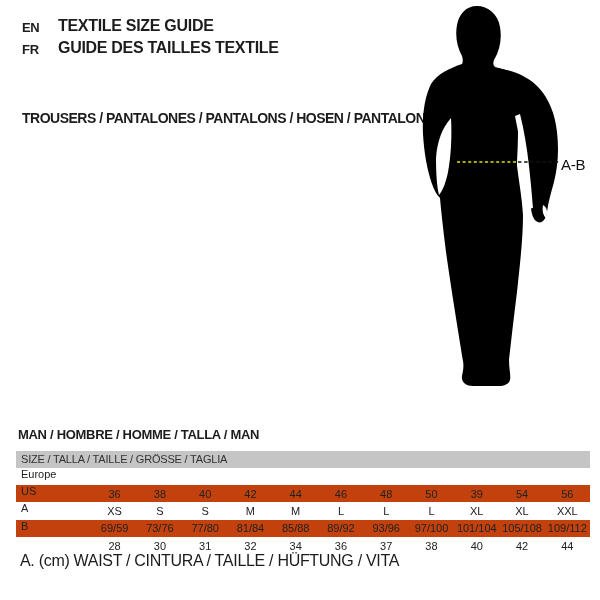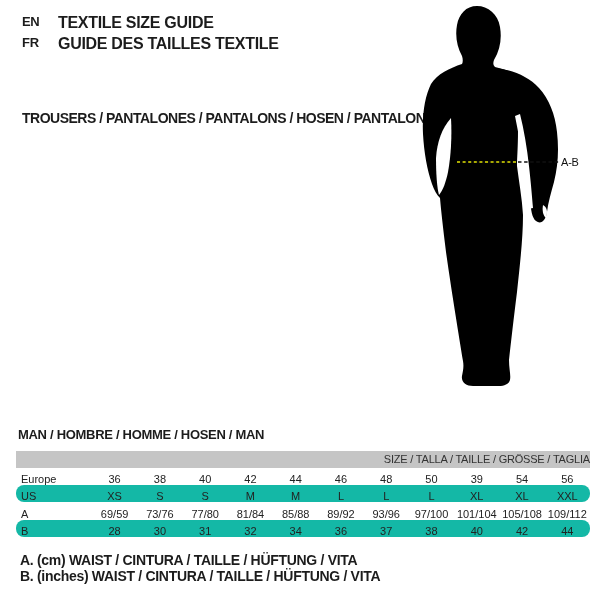--- a/index.html
+++ b/index.html
@@ -3,51 +3,51 @@
 <meta charset="utf-8">
 <style>
   * { margin:0; padding:0; box-sizing:border-box; }
   html,body { background:#fff; }
   .canvas {
     position:relative; width:600px; height:600px; background:#ffffff;
     font-family:"Liberation Sans","DejaVu Sans",sans-serif; color:#1c1c1c; overflow:hidden;
   }
   
   .langs { position:absolute; left:22px; top:14px; }
-  .lang-row { display:flex; height:21.4px; align-items:flex-start; }
+  .lang-row { display:flex; height:21.4px; align-items:flex-end; }
   .lang-code { width:36px; font-size:13px; font-weight:bold; letter-spacing:-0.3px; }
   .lang-text { font-size:16px; font-weight:bold; letter-spacing:-0.3px; white-space:nowrap; }
   
   .category-heading {
     position:absolute; left:22px; top:110px; font-size:14px; font-weight:bold;
     letter-spacing:-0.5px; white-space:nowrap;
   }
   .gender-heading {
     position:absolute; left:18px; top:427px; font-size:13px; font-weight:bold;
     letter-spacing:-0.3px; white-space:nowrap;
   }
   
   .figure-wrap { position:absolute; left:400px; top:0; width:200px; height:400px; }
   .ab-label {
-    position:absolute; left:561px; top:156px; font-size:11px; font-weight:normal;
+    position:absolute; left:561px; top:156px; font-size:15px; font-weight:normal;
     letter-spacing:-0.2px; color:#111;
   }
   
   .size-table { position:absolute; left:16px; top:451px; width:574px; font-size:11px; }
   .table-header {
     height:17px; line-height:17px; background:#c5c5c5; color:#333;
-    padding-left:5px; letter-spacing:-0.2px; white-space:nowrap;text-align:right;
-  }
-  .trow { display:flex; height:17.2px; align-items:flex-end; color:#222; }
-  .trow.shaded { background:#14b8a6;border-radius:8px; }
+    padding-left:5px; letter-spacing:-0.2px; white-space:nowrap;
+  }
+  .trow { display:flex; height:17.2px; align-items:flex-start; color:#222; }
+  .trow.shaded { background:#c2410c; }
   .tlabel { width:76px; padding-left:5px; }
   .tcell { flex:1; text-align:center;margin-top:20px; }
   
   .footnotes { position:absolute; left:20px; top:553px; }
-  .footnote { font-size:14px; font-weight:bold; letter-spacing:-0.3px; line-height:15.5px; white-space:nowrap; }
+  .footnote { font-size:16px; font-weight:normal; letter-spacing:-0.3px; line-height:15.5px; white-space:nowrap;text-align:center; }
 </style>
 </head>
 <body>
 
 <div class="canvas">
 
   <div class="langs">
     <div class="lang-row">
       <span class="lang-code">EN</span>
       <span class="lang-text">TEXTILE SIZE GUIDE</span>
@@ -125,21 +125,21 @@
         C 547 207 548 212 546 218
         C 543 216 542 210 543 205
         Z"></path>
 
       <line x1="457" y1="162" x2="560" y2="162" stroke="#111" stroke-width="1.4" stroke-dasharray="3.5 2.6"></line>
       <line x1="457" y1="162" x2="517" y2="162" stroke="#e0e000" stroke-width="1.4" stroke-dasharray="3 2.6"></line>
     </svg>
   </div>
   <span class="ab-label">A-B</span>
 
-  <div class="gender-heading">MAN / HOMBRE / HOMME / HOSEN / MAN</div>
+  <div class="gender-heading">MAN / HOMBRE / HOMME / TALLA / MAN</div>
 
   <div class="size-table">
     <div class="table-header">SIZE / TALLA / TAILLE / GRÖSSE / TAGLIA</div>
 
     <div class="trow">
       <span class="tlabel">Europe</span>
       <span class="tcell">36</span>
       <span class="tcell">38</span>
       <span class="tcell">40</span>
       <span class="tcell">42</span>
@@ -193,16 +193,15 @@
       <span class="tcell">37</span>
       <span class="tcell">38</span>
       <span class="tcell">40</span>
       <span class="tcell">42</span>
       <span class="tcell">44</span>
     </div>
   </div>
 
   <div class="footnotes">
     <div class="footnote">A. (cm) WAIST / CINTURA / TAILLE / HÜFTUNG / VITA</div>
-    <div class="footnote">B. (inches) WAIST / CINTURA / TAILLE / HÜFTUNG / VITA</div>
   </div>
 
 </div>
 
 </body></html>

